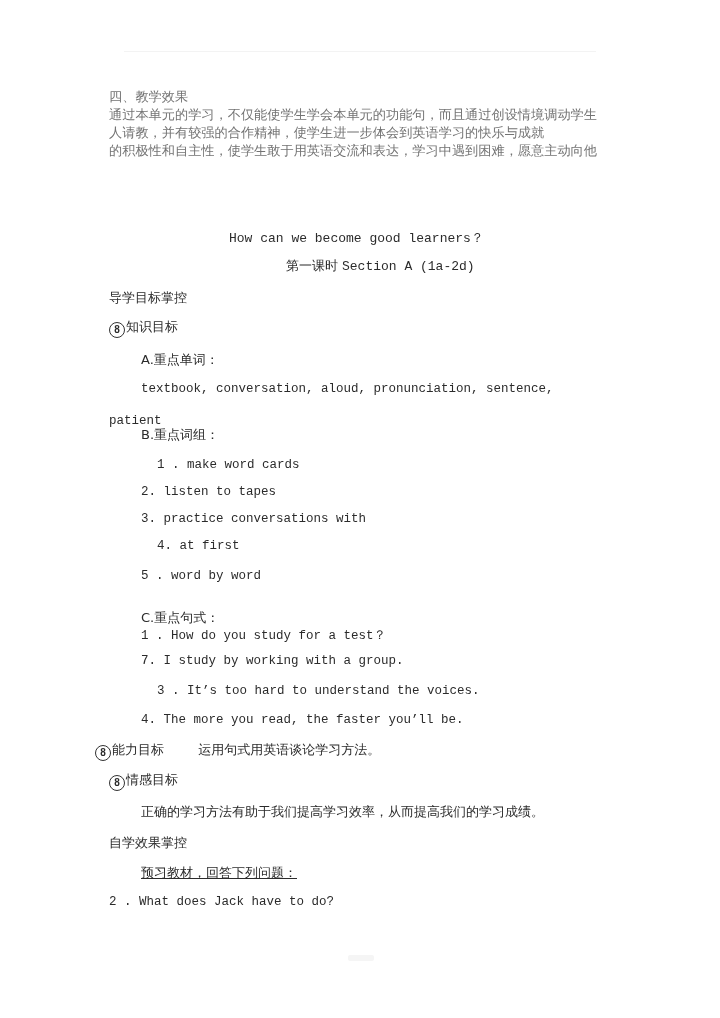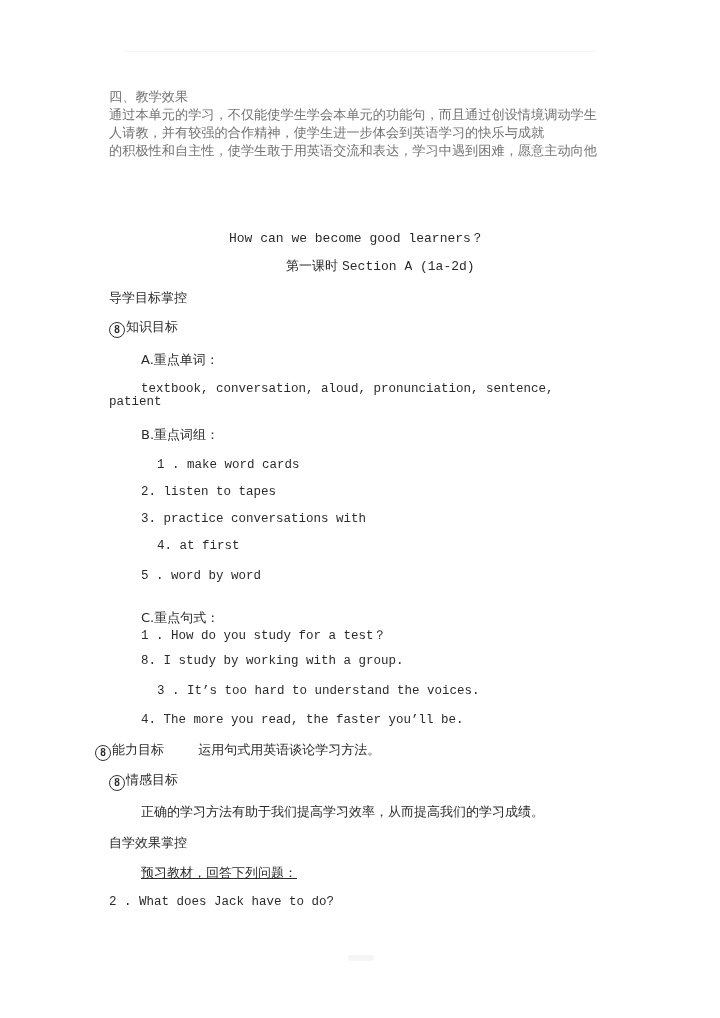--- a/index.html
+++ b/index.html
@@ -34,32 +34,32 @@
 <div class="abs cn" style="left:109px; top:289px;">导学目标掌控</div>
 
 <div class="abs cn" style="left:109px; top:318px;">
   <span class="circ">8</span><span>知识目标</span>
 </div>
 
 <div class="abs" style="left:141px; top:350px;">
   <span class="cn">A.重点单词：</span>
 </div>
 <div class="abs mono" style="left:141px; top:382px;">textbook, conversation, aloud, pronunciation, sentence,</div>
-<div class="abs mono" style="left:109px; top:395px;text-align:center;">patient</div>
+<div class="abs mono" style="left:109px; top:414px;text-align:center;">patient</div>
 
 <div class="abs cn" style="left:141px; top:426px;">B.重点词组：</div>
 <div class="abs mono" style="left:157px; top:458px;">1 . make word cards</div>
 <div class="abs mono" style="left:141px; top:485px;">2. listen to tapes</div>
 <div class="abs mono" style="left:141px; top:512px;">3. practice conversations with</div>
 <div class="abs mono" style="left:157px; top:539px;">4. at first</div>
 <div class="abs mono" style="left:141px; top:569px;">5 . word by word</div>
 
 <div class="abs cn" style="left:141px; top:597px;margin-top:12px;">C.重点句式：</div>
 <div class="abs mono" style="left:141px; top:627px;">1 . How do you study for a test？</div>
-<div class="abs mono" style="left:141px; top:654px;">8. I study by working with a group.</div>
+<div class="abs mono" style="left:141px; top:654px;">7. I study by working with a group.</div>
 <div class="abs mono" style="left:157px; top:684px;">3 . It’s too hard to understand the voices.</div>
 <div class="abs mono" style="left:141px; top:713px;">4. The more you read, the faster you’ll be.</div>
 
 <div class="abs cn" style="left:95px; top:741px;">
   <span class="circ">8</span><span>能力目标</span>
   <span style="display:inline-block; width:26px;"></span>
   <span>运用句式用英语谈论学习方法。</span>
 </div>
 
 <div class="abs cn" style="left:109px; top:771px;">

